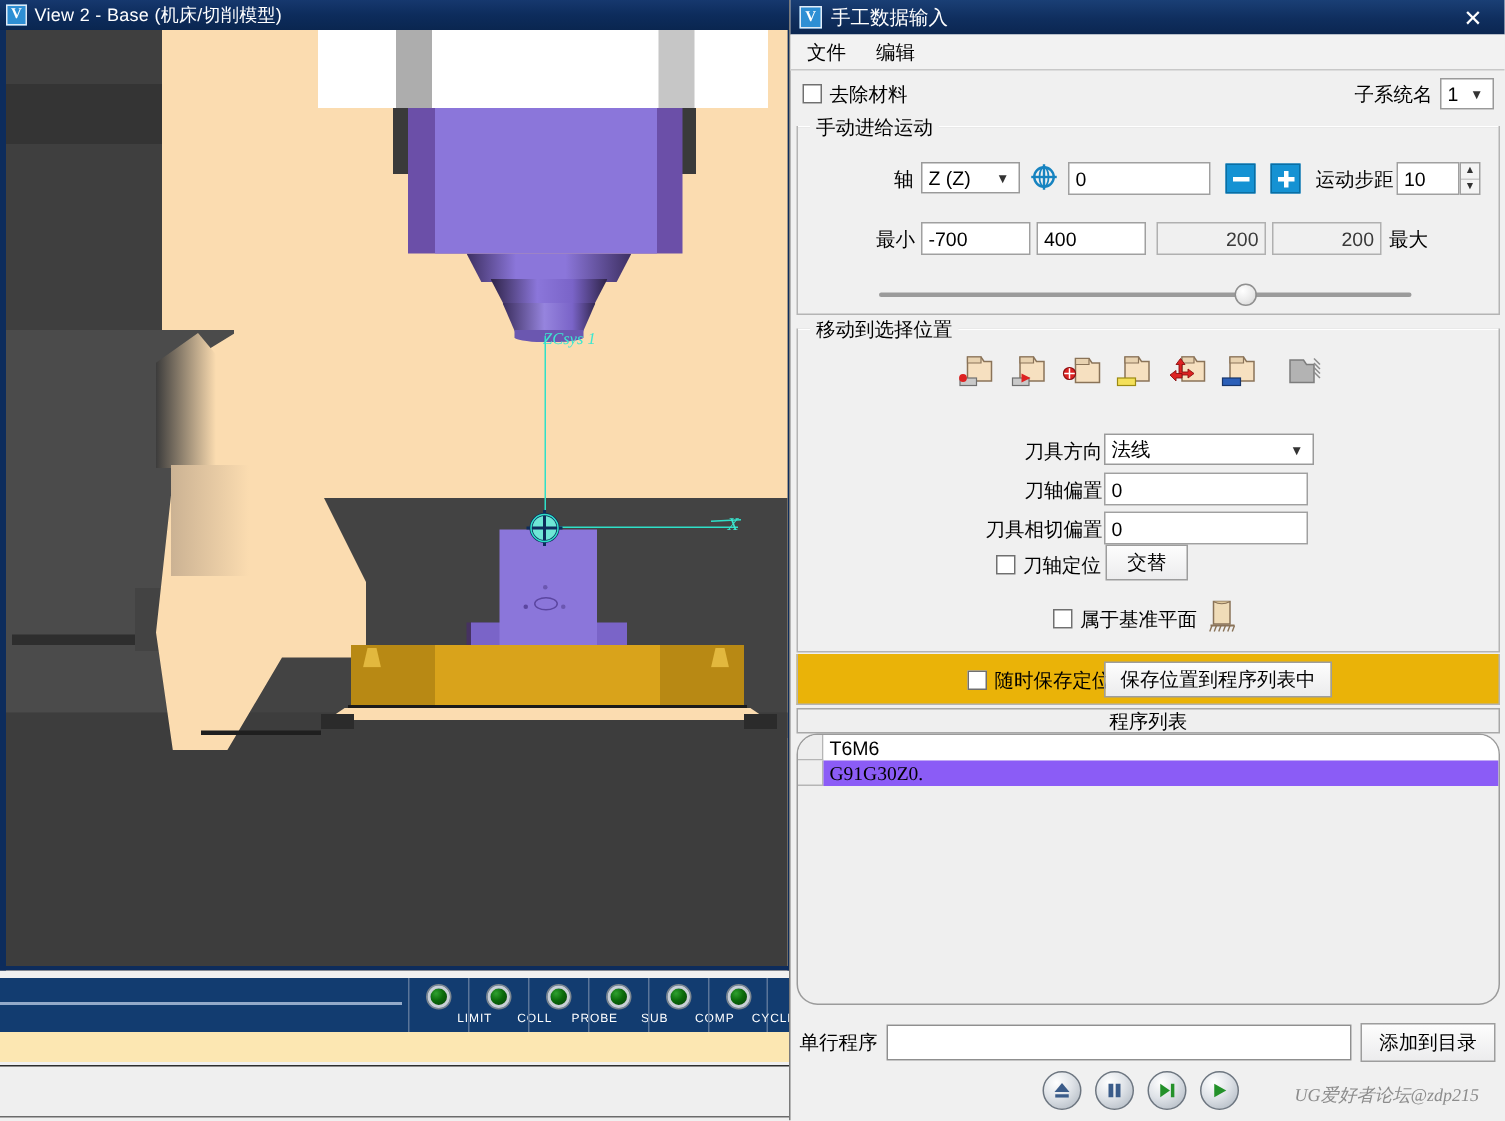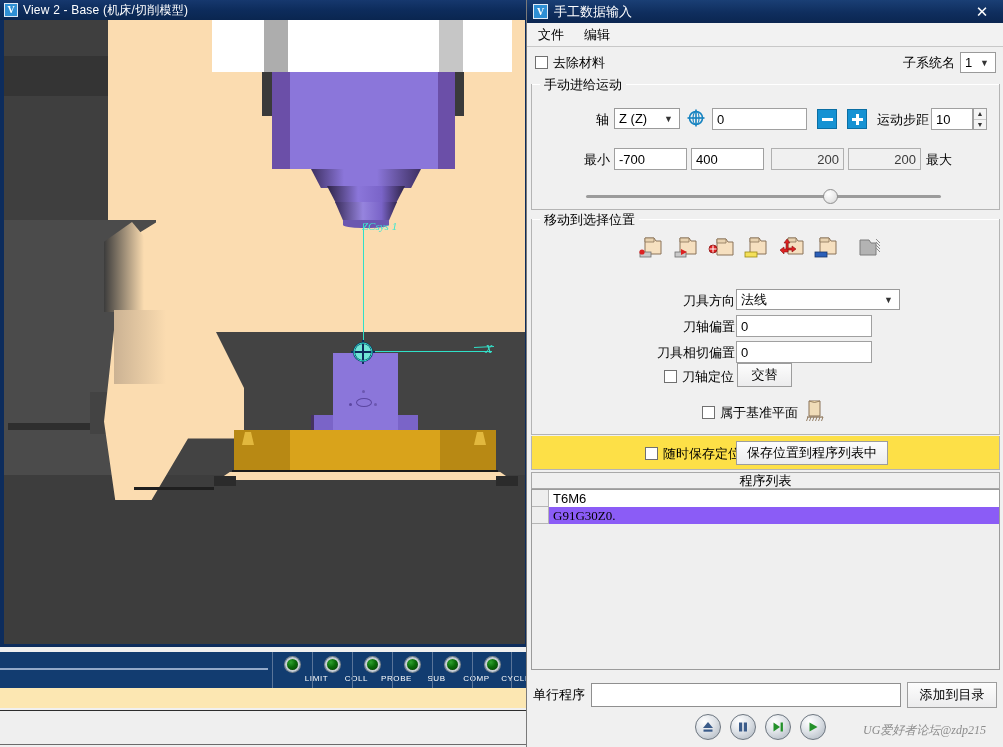--- a/index.html
+++ b/index.html
@@ -661,21 +661,21 @@
               <line x1="19" y1="3" x2="23" y2="7"></line>
               <line x1="19" y1="6" x2="23" y2="10"></line>
               <line x1="19" y1="9" x2="23" y2="13"></line>
               <line x1="19" y1="12" x2="23" y2="16"></line>
             </g>
           </svg>
         </div>
       </div>
 
       <span class="lbl" style="position:absolute; left:151px; top:72px;">刀具方向</span>
-      <span class="combo" style="position:absolute; left:204px; top:69px; width:164px;justify-content:center;">
+      <span class="combo" style="position:absolute; left:204px; top:69px; width:140px;justify-content:center;">
         <span>法线</span>
         <span class="caret">▼</span>
       </span>
 
       <span class="lbl" style="position:absolute; left:151px; top:98px;">刀轴偏置</span>
       <span class="field" style="position:absolute; left:204px; top:95px; width:136px;">
         <span>0</span>
       </span>
 
       <span class="lbl" style="position:absolute; left:125px; top:124px;">刀具相切偏置</span>
@@ -699,29 +699,29 @@
             <line x1="7" y1="18" x2="5.5" y2="22"></line>
             <line x1="10" y1="18" x2="8.5" y2="22"></line>
             <line x1="13" y1="18" x2="11.5" y2="22"></line>
             <line x1="16" y1="18" x2="14.5" y2="22"></line>
             <line x1="19" y1="18" x2="17.5" y2="22"></line>
           </g>
         </svg>
       </span>
     </div>
 
-    <div style="position:absolute; left:4px; top:436px; width:469px; height:34px; border:1px solid #b4b4b4; border-top:none; background:#fde047;">
+    <div style="position:absolute; left:4px; top:436px; width:469px; height:34px; border:1px solid #b4b4b4; border-top:none; background:#eab308;">
       <span class="chk" style="position:absolute; left:113px; top:11px;"></span>
       <span class="lbl" style="position:absolute; left:131px; top:9px;">随时保存定位</span>
       <span class="pbtn" style="position:absolute; left:204px; top:5px; width:152px; height:24px;">保存位置到程序列表中</span>
     </div>
 
     <div class="list-header" style="position:absolute; left:4px; top:472px; width:469px;">程序列表</div>
 
-    <div class="list-body" style="position:absolute; left:4px; top:489px; width:469px; height:181px;">
+    <div class="list-body" style="position:absolute; left:4px; top:489px; width:469px; height:181px;border-radius:14px;">
       <div class="list-row">
         <div class="row-handle"></div>
         <div class="row-text">T6M6</div>
       </div>
       <div class="list-row sel">
         <div class="row-handle"></div>
         <div class="row-text">G91G30Z0.</div>
       </div>
     </div>
 

